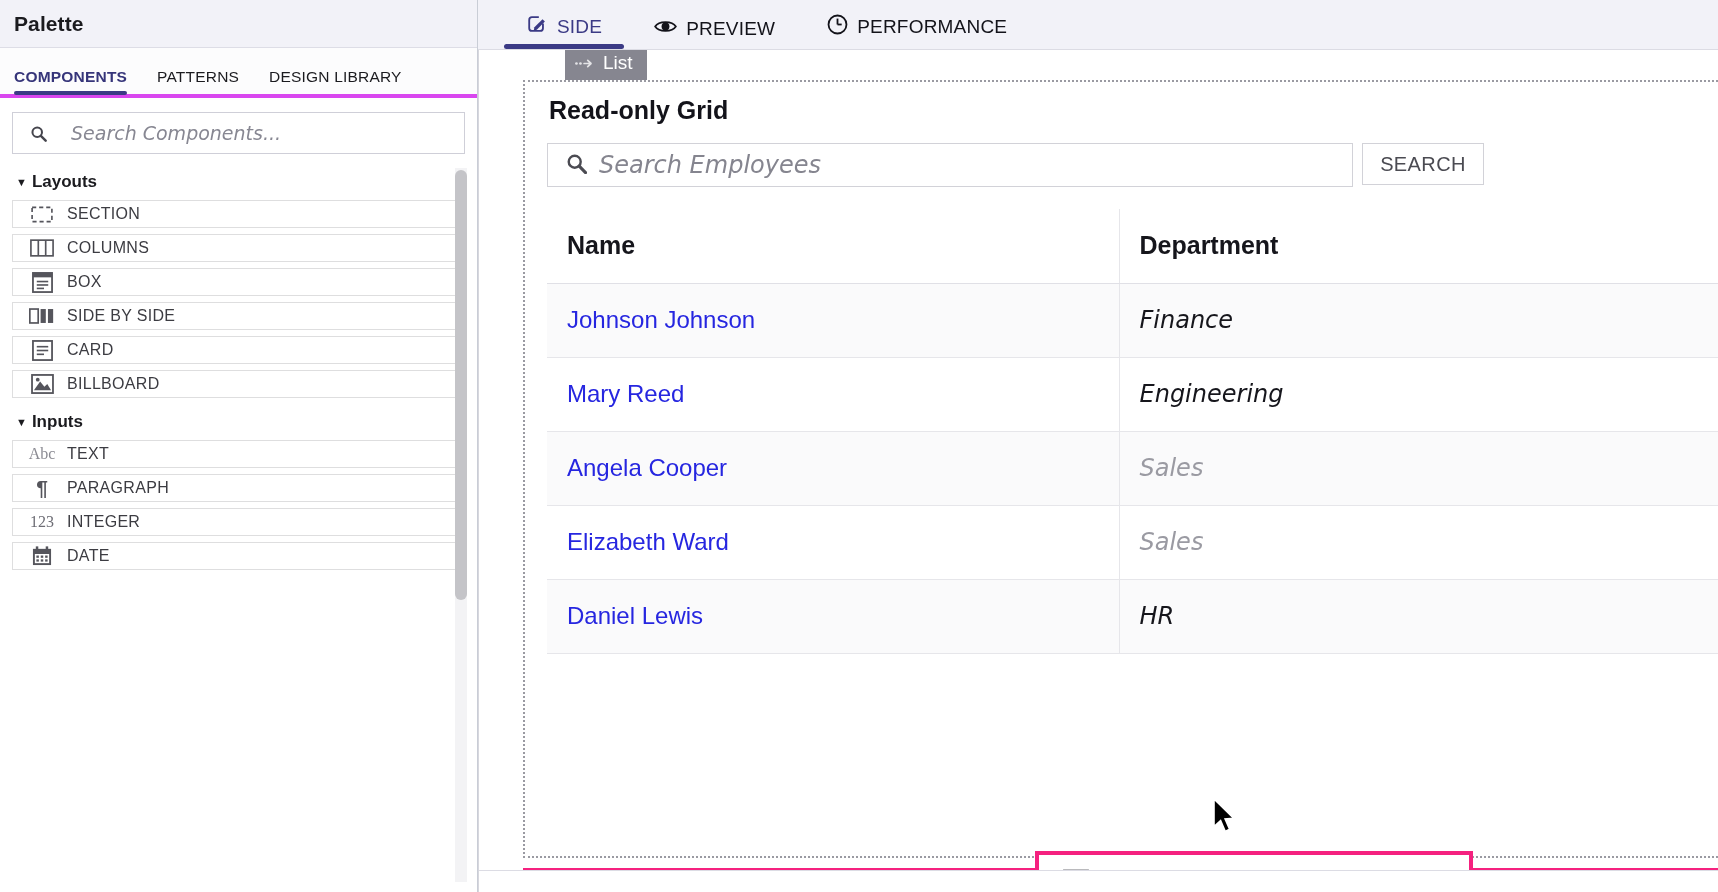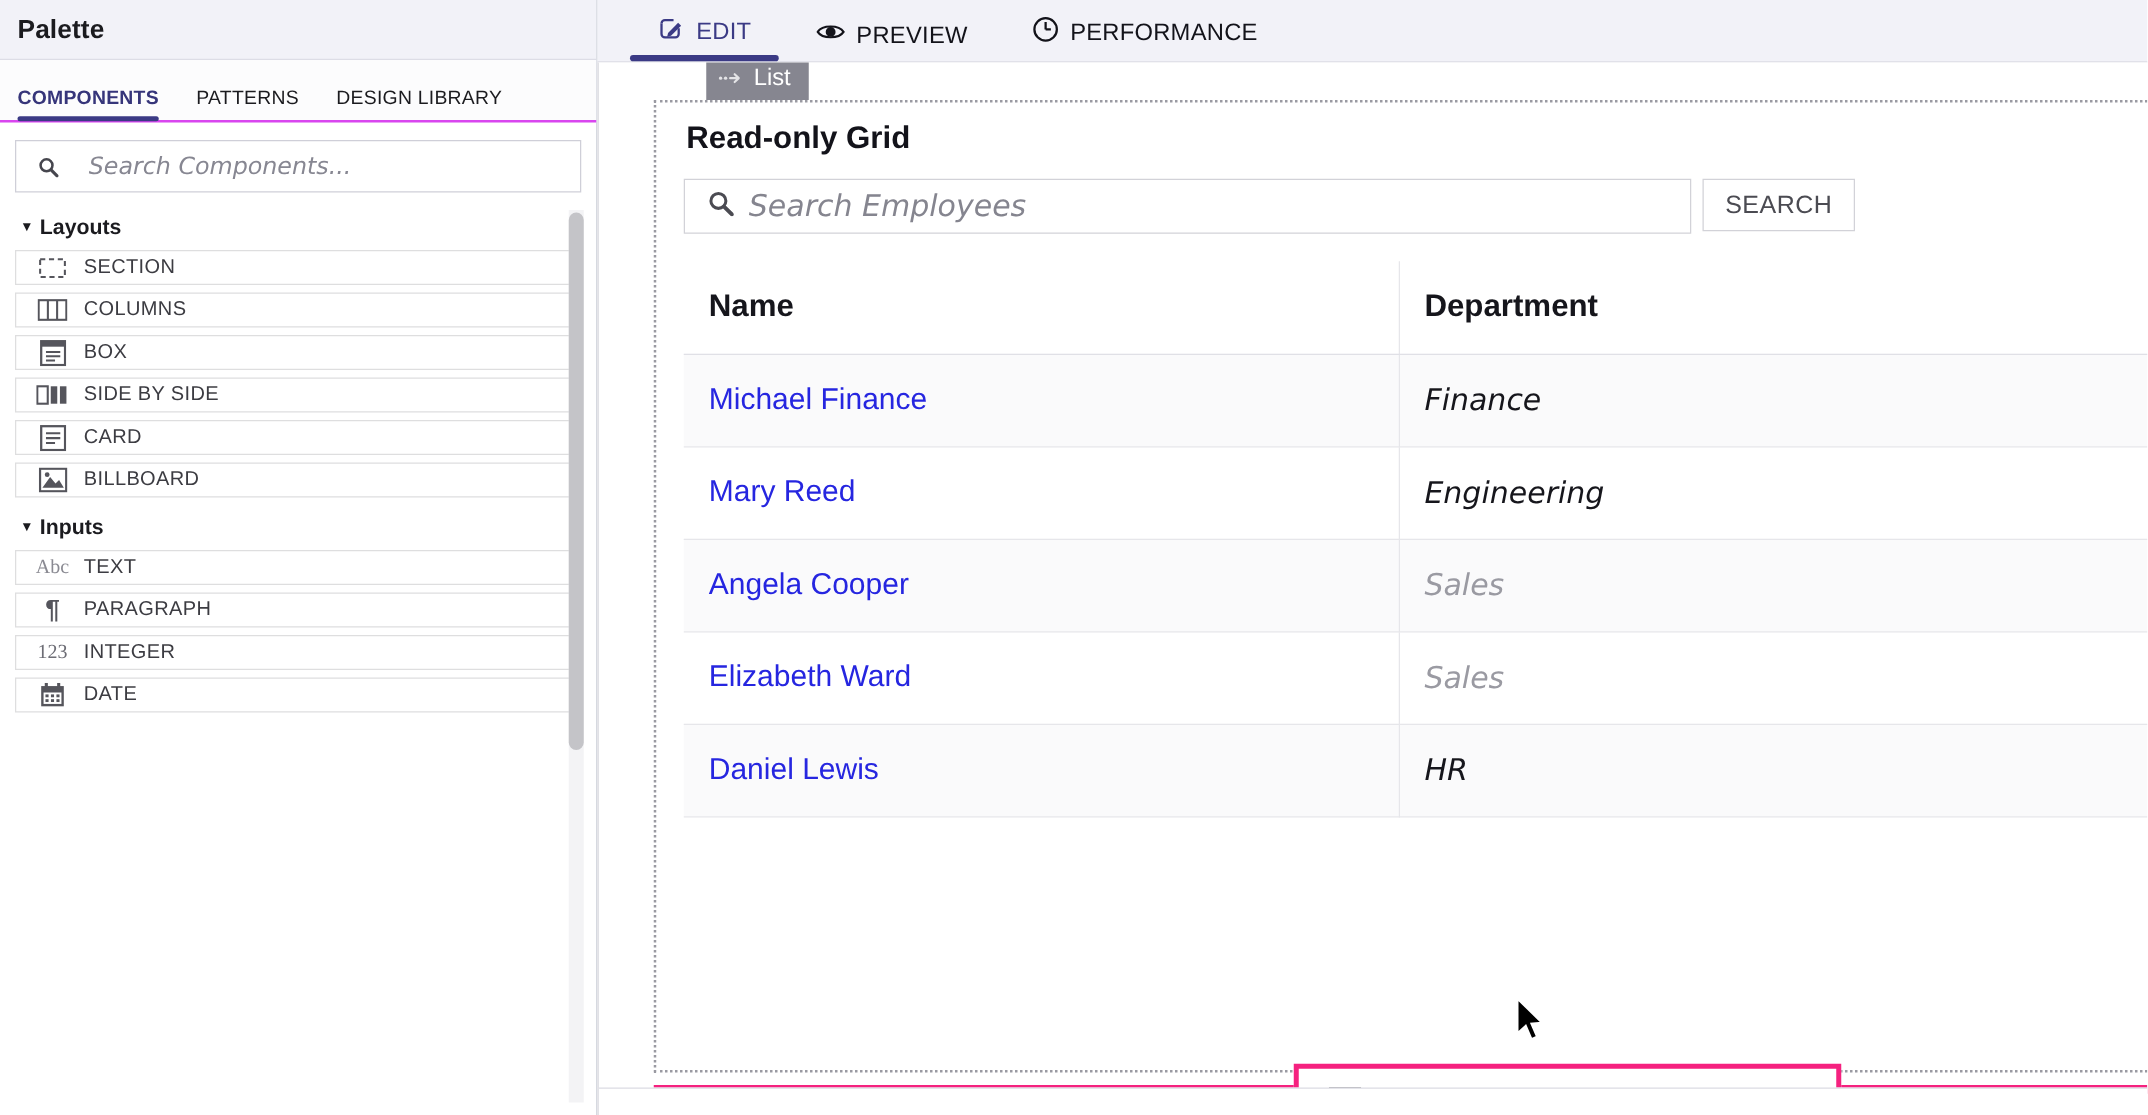--- a/index.html
+++ b/index.html
@@ -28,21 +28,21 @@
   }
   .palette-title {
     font-size: 21px; font-weight: bold; color: #1b1b1f;
     letter-spacing: .1px;
   }
   .tabbar-left {
     height: 50px;
     background: #fcfcfd;
     display: flex; align-items: flex-end;
     padding-left: 14px;
-    border-bottom: 2px solid #d946ef;
+    border-bottom: 4px solid #d946ef;
     gap: 30px;
   }
   .ltab {
     font-size: 15.5px; letter-spacing: .2px;
     color: #1b1b1f; padding-bottom: 8px; cursor: pointer;
     position: relative; white-space: nowrap;
   }
   .ltab.active { color: #36357a; font-weight: 600; }
   .ltab.active:after {
     content: ""; position: absolute; left: 0; right: 0; bottom: -1px;
@@ -340,21 +340,21 @@
 
     <div class="tabbar-top">
       <div class="ttab active">
         <span>
           <svg width="22" height="22" viewBox="0 0 24 24">
               <path d="M3.5 7.5 a3 3 0 0 1 3-3 h7.5" fill="none" stroke="#3b3a85" stroke-width="2"></path>
               <path d="M3.5 7.5 v9 a3 3 0 0 0 3 3 h9 a3 3 0 0 0 3-3 v-5" fill="none" stroke="#3b3a85" stroke-width="2"></path>
               <path d="M9.2 15.6 l8.8-8.8 2.6 2.6 -8.8 8.8 -3.4 .8 z" fill="#3b3a85"></path>
             </svg>
         </span>
-        <span>EDIT</span>
+        <span>SIDE</span>
       </div>
       <div class="ttab">
         <span>
           <svg width="23" height="17" viewBox="0 0 24 16">
               <path d="M1.2 8 C5 2 19 2 22.8 8 C19 14 5 14 1.2 8 Z" fill="none" stroke="#13131a" stroke-width="1.8"></path>
               <circle cx="12" cy="8" r="4.1" fill="#13131a"></circle>
             </svg>
         </span>
         <span>PREVIEW</span>
       </div>
@@ -404,21 +404,21 @@
 
         <table class="grid">
           <thead>
             <tr>
               <th>Name</th>
               <th>Department</th>
             </tr>
           </thead>
           <tbody>
             <tr>
-              <td><span class="namelink">Michael Finance</span></td>
+              <td><span class="namelink">Johnson Johnson</span></td>
               <td><span class="dept">Finance</span></td>
             </tr>
             <tr>
               <td><span class="namelink">Mary Reed</span></td>
               <td><span class="dept">Engineering</span></td>
             </tr>
             <tr>
               <td><span class="namelink">Angela Cooper</span></td>
               <td><span class="dept muted">Sales</span></td>
             </tr>

